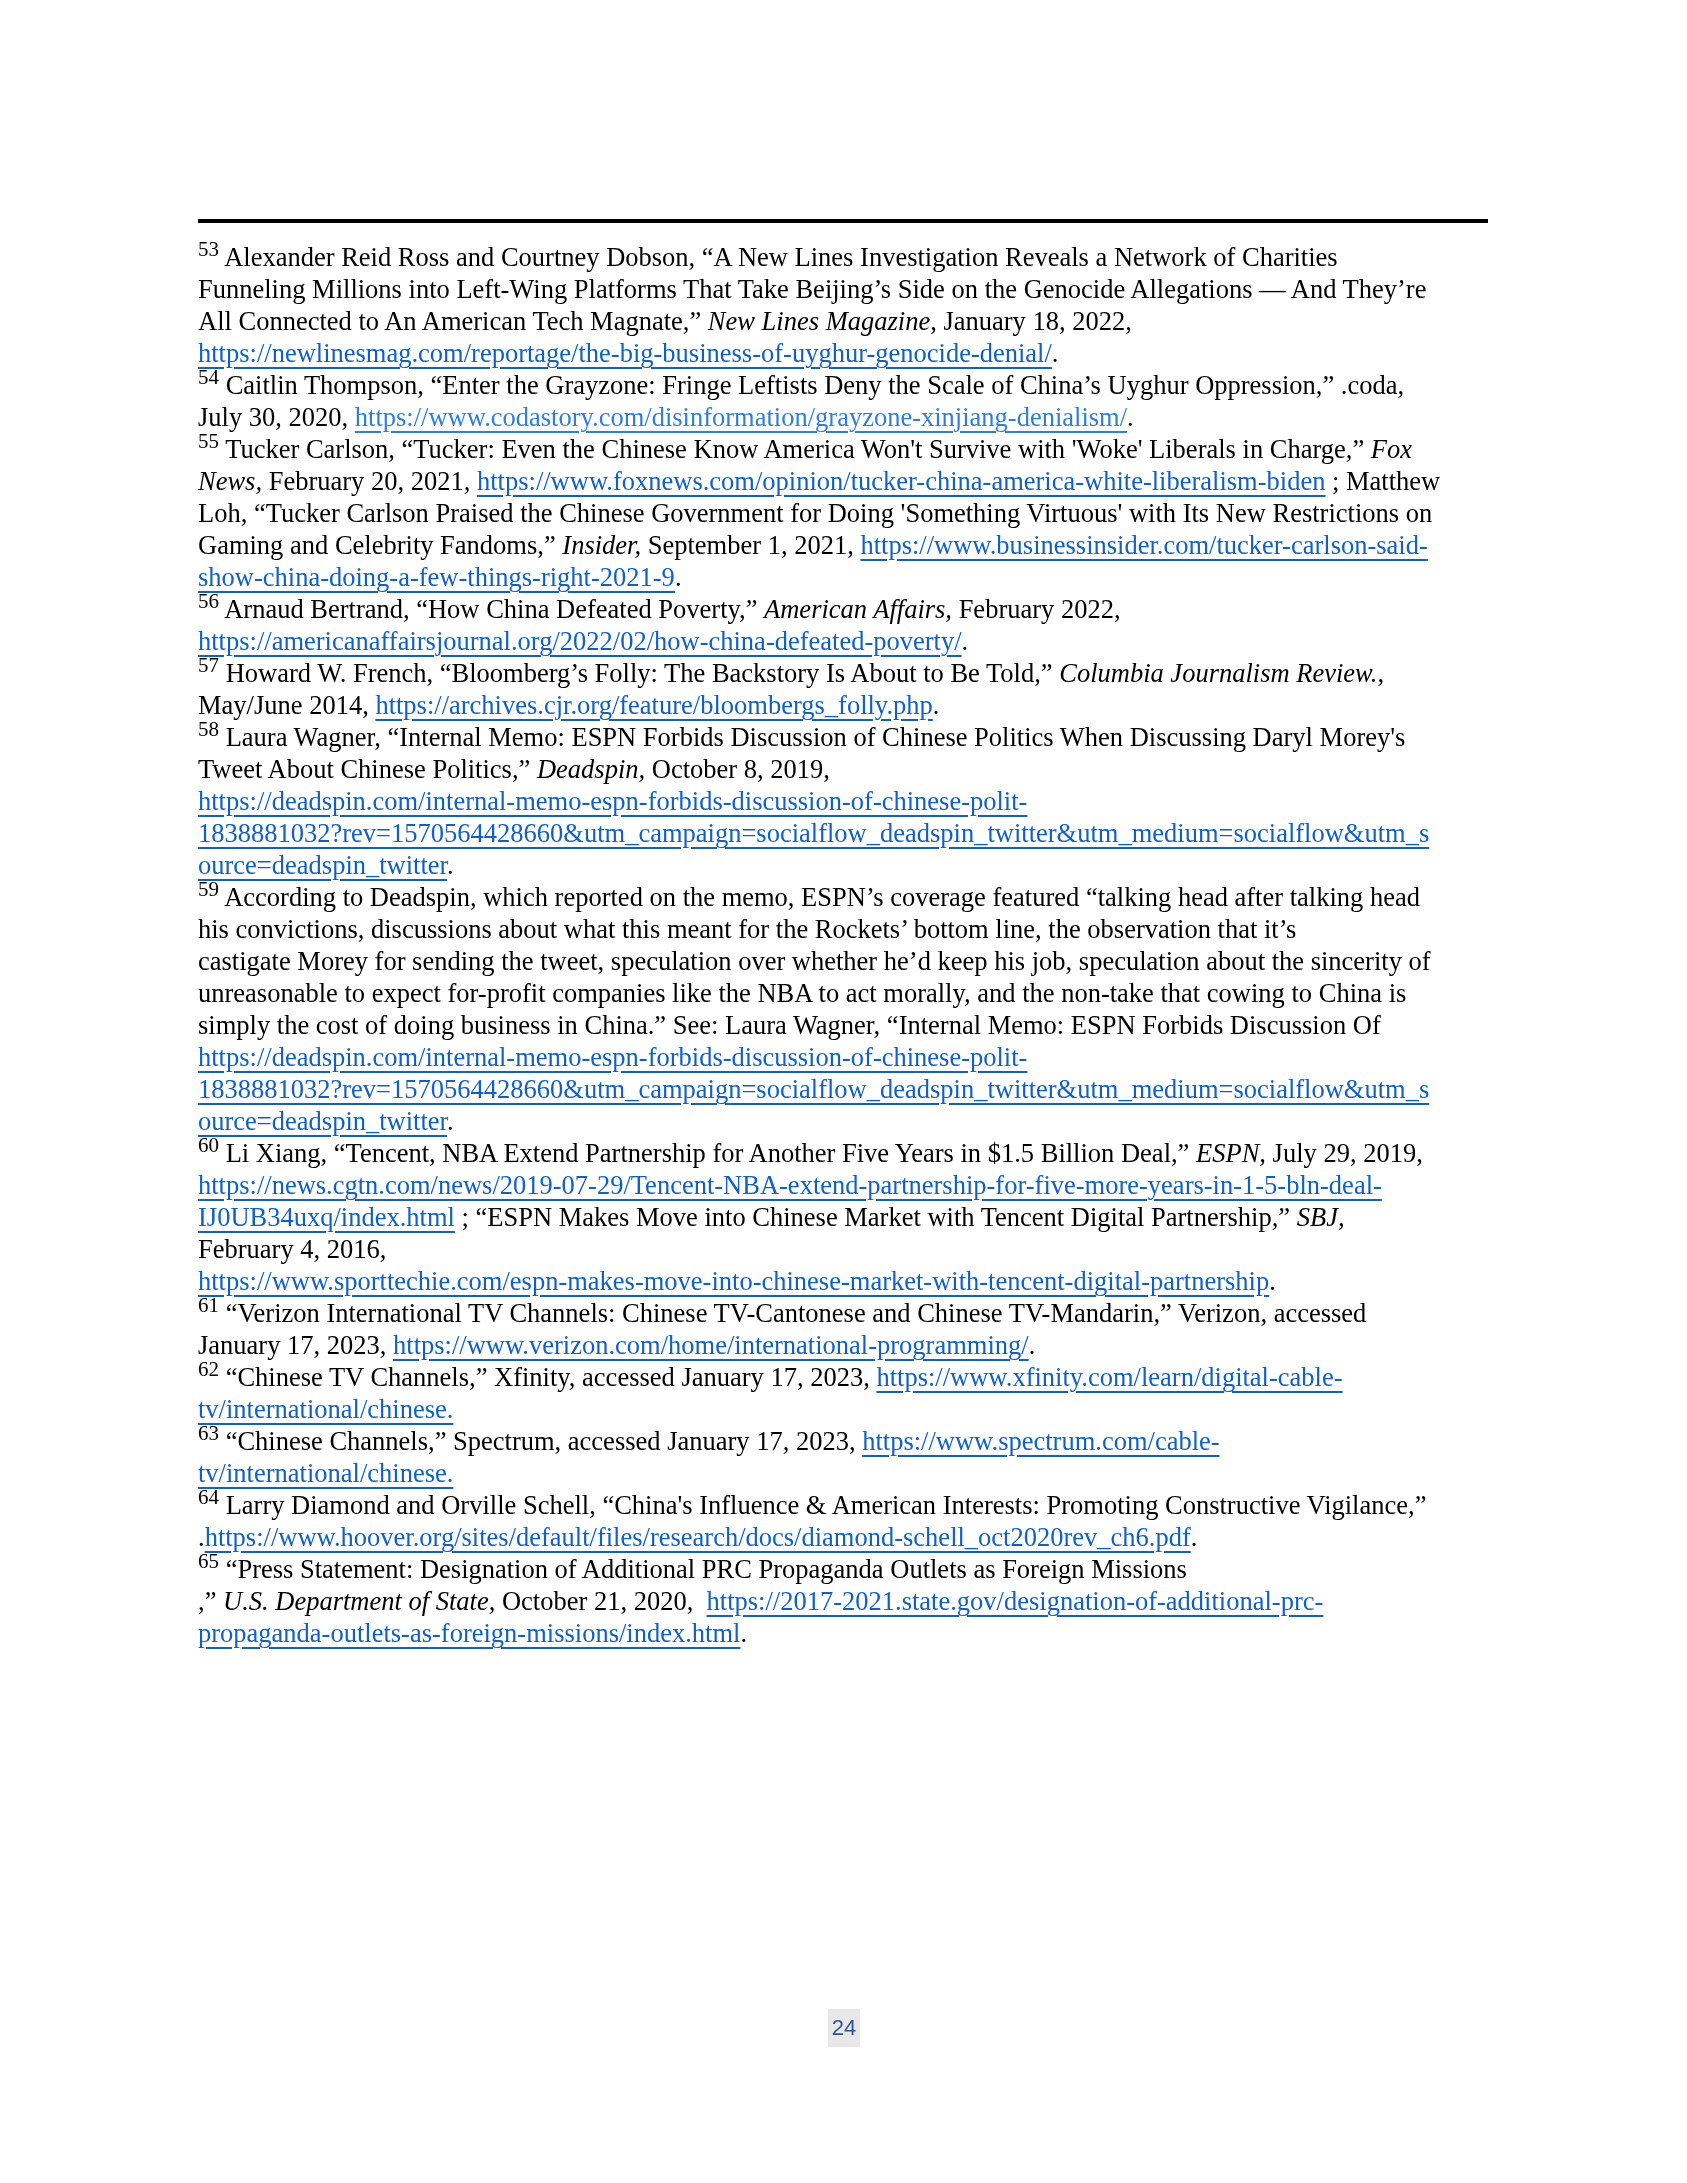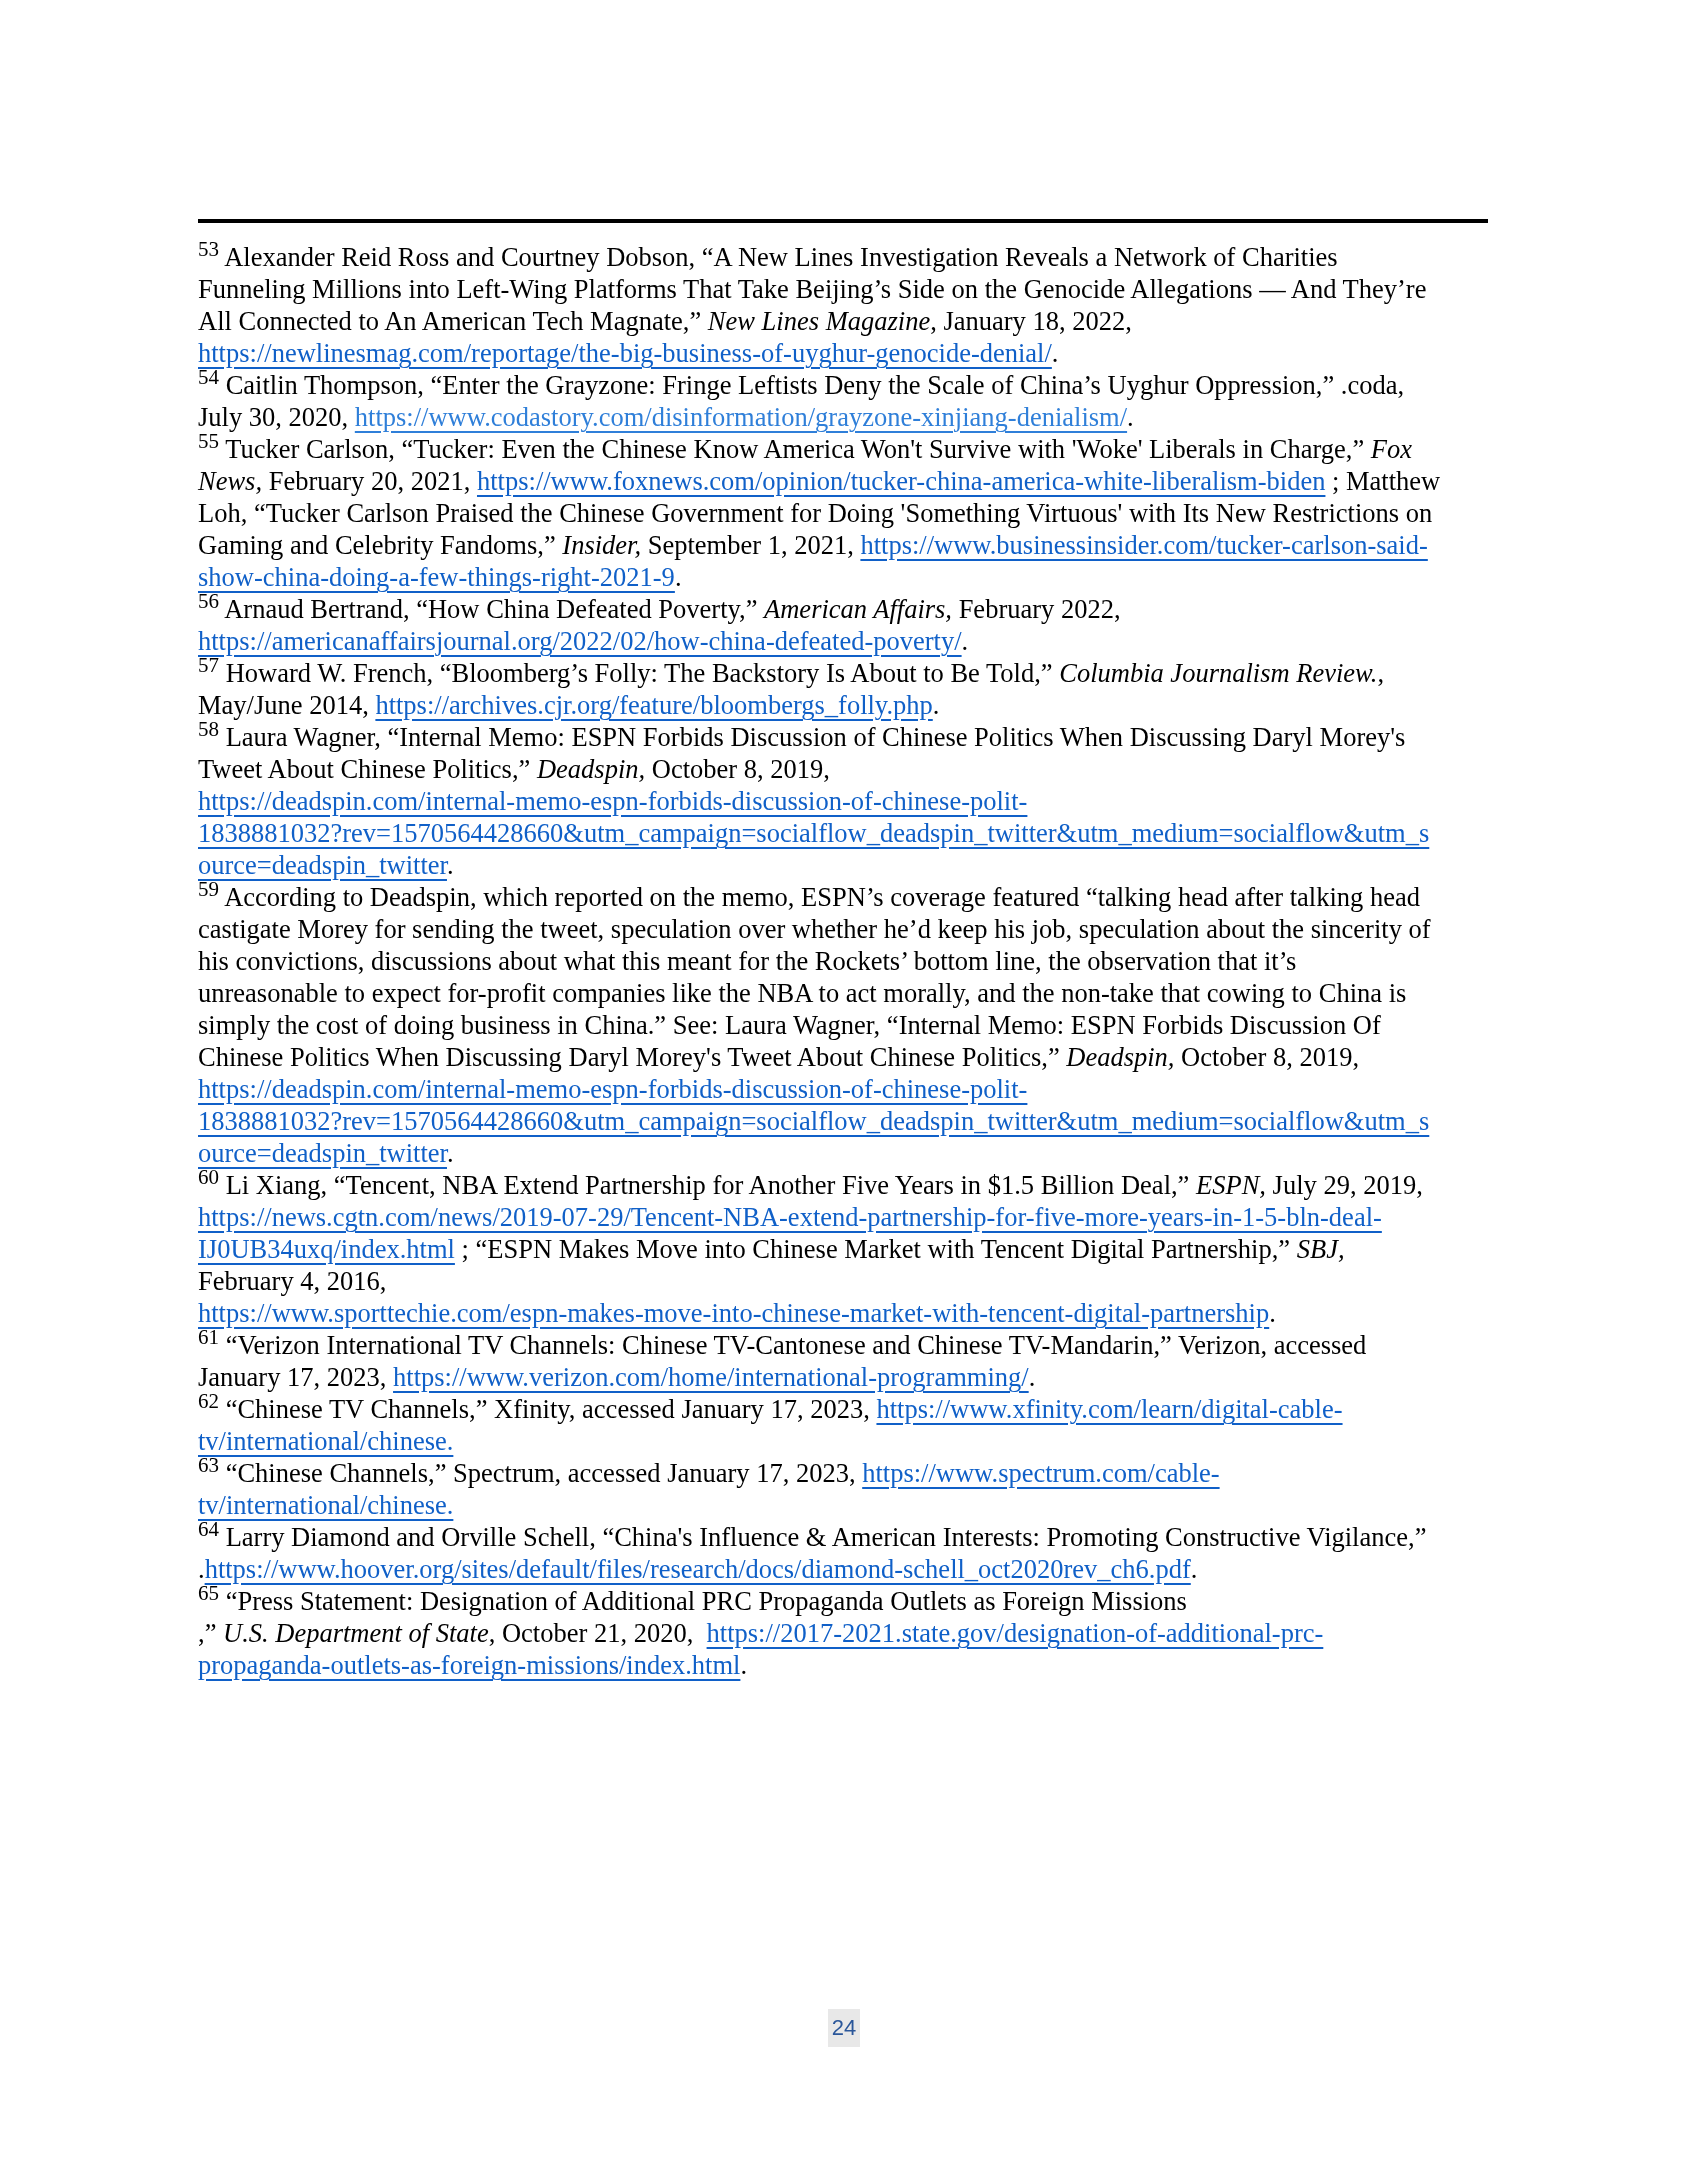--- a/index.html
+++ b/index.html
@@ -87,25 +87,24 @@
       </div>
       <div>
         <div class="line"><sup class="fn-num">58</sup><span> Laura Wagner, “Internal Memo: ESPN Forbids Discussion of Chinese Politics When Discussing Daryl Morey's</span></div>
         <div class="line"><span>Tweet About Chinese Politics,” </span><span class="italic">Deadspin,</span><span> October 8, 2019,</span></div>
         <div class="line"><a class="link">https://deadspin.com/internal-memo-espn-forbids-discussion-of-chinese-polit-</a></div>
         <div class="line"><a class="link">1838881032?rev=1570564428660&amp;utm_campaign=socialflow_deadspin_twitter&amp;utm_medium=socialflow&amp;utm_s</a></div>
         <div class="line"><a class="link">ource=deadspin_twitter</a><span>.</span></div>
       </div>
       <div>
         <div class="line"><sup class="fn-num">59</sup><span> According to Deadspin, which reported on the memo, ESPN’s coverage featured “talking head after talking head</span></div>
+        <div class="line"><span>his convictions, discussions about what this meant for the Rockets’ bottom line, the observation that it’s</span></div>
         <div class="line"><span>castigate Morey for sending the tweet, speculation over whether he’d keep his job, speculation about the sincerity of</span></div>
-        <div class="line"><span>his convictions, discussions about what this meant for the Rockets’ bottom line, the observation that it’s</span></div>
         <div class="line"><span>unreasonable to expect for-profit companies like the NBA to act morally, and the non-take that cowing to China is</span></div>
         <div class="line"><span>simply the cost of doing business in China.” See: Laura Wagner, “Internal Memo: ESPN Forbids Discussion Of</span></div>
-        <div class="line"><span>Chinese Politics When Discussing Daryl Morey's Tweet About Chinese Politics,” </span><span class="italic">Deadspin,</span><span> October 8, 2019,</span></div>
         <div class="line"><a class="link">https://deadspin.com/internal-memo-espn-forbids-discussion-of-chinese-polit-</a></div>
         <div class="line"><a class="link">1838881032?rev=1570564428660&amp;utm_campaign=socialflow_deadspin_twitter&amp;utm_medium=socialflow&amp;utm_s</a></div>
         <div class="line"><a class="link">ource=deadspin_twitter</a><span>.</span></div>
       </div>
       <div>
         <div class="line"><sup class="fn-num">60</sup><span> Li Xiang, “Tencent, NBA Extend Partnership for Another Five Years in $1.5 Billion Deal,” </span><span class="italic">ESPN,</span><span> July 29, 2019,</span></div>
         <div class="line"><a class="link">https://news.cgtn.com/news/2019-07-29/Tencent-NBA-extend-partnership-for-five-more-years-in-1-5-bln-deal-</a></div>
         <div class="line"><a class="link">IJ0UB34uxq/index.html</a><span> ; “ESPN Makes Move into Chinese Market with Tencent Digital Partnership,” </span><span class="italic">SBJ,</span></div>
         <div class="line"><span>February 4, 2016,</span></div>
         <div class="line"><a class="link">https://www.sporttechie.com/espn-makes-move-into-chinese-market-with-tencent-digital-partnership</a><span>.</span></div>

